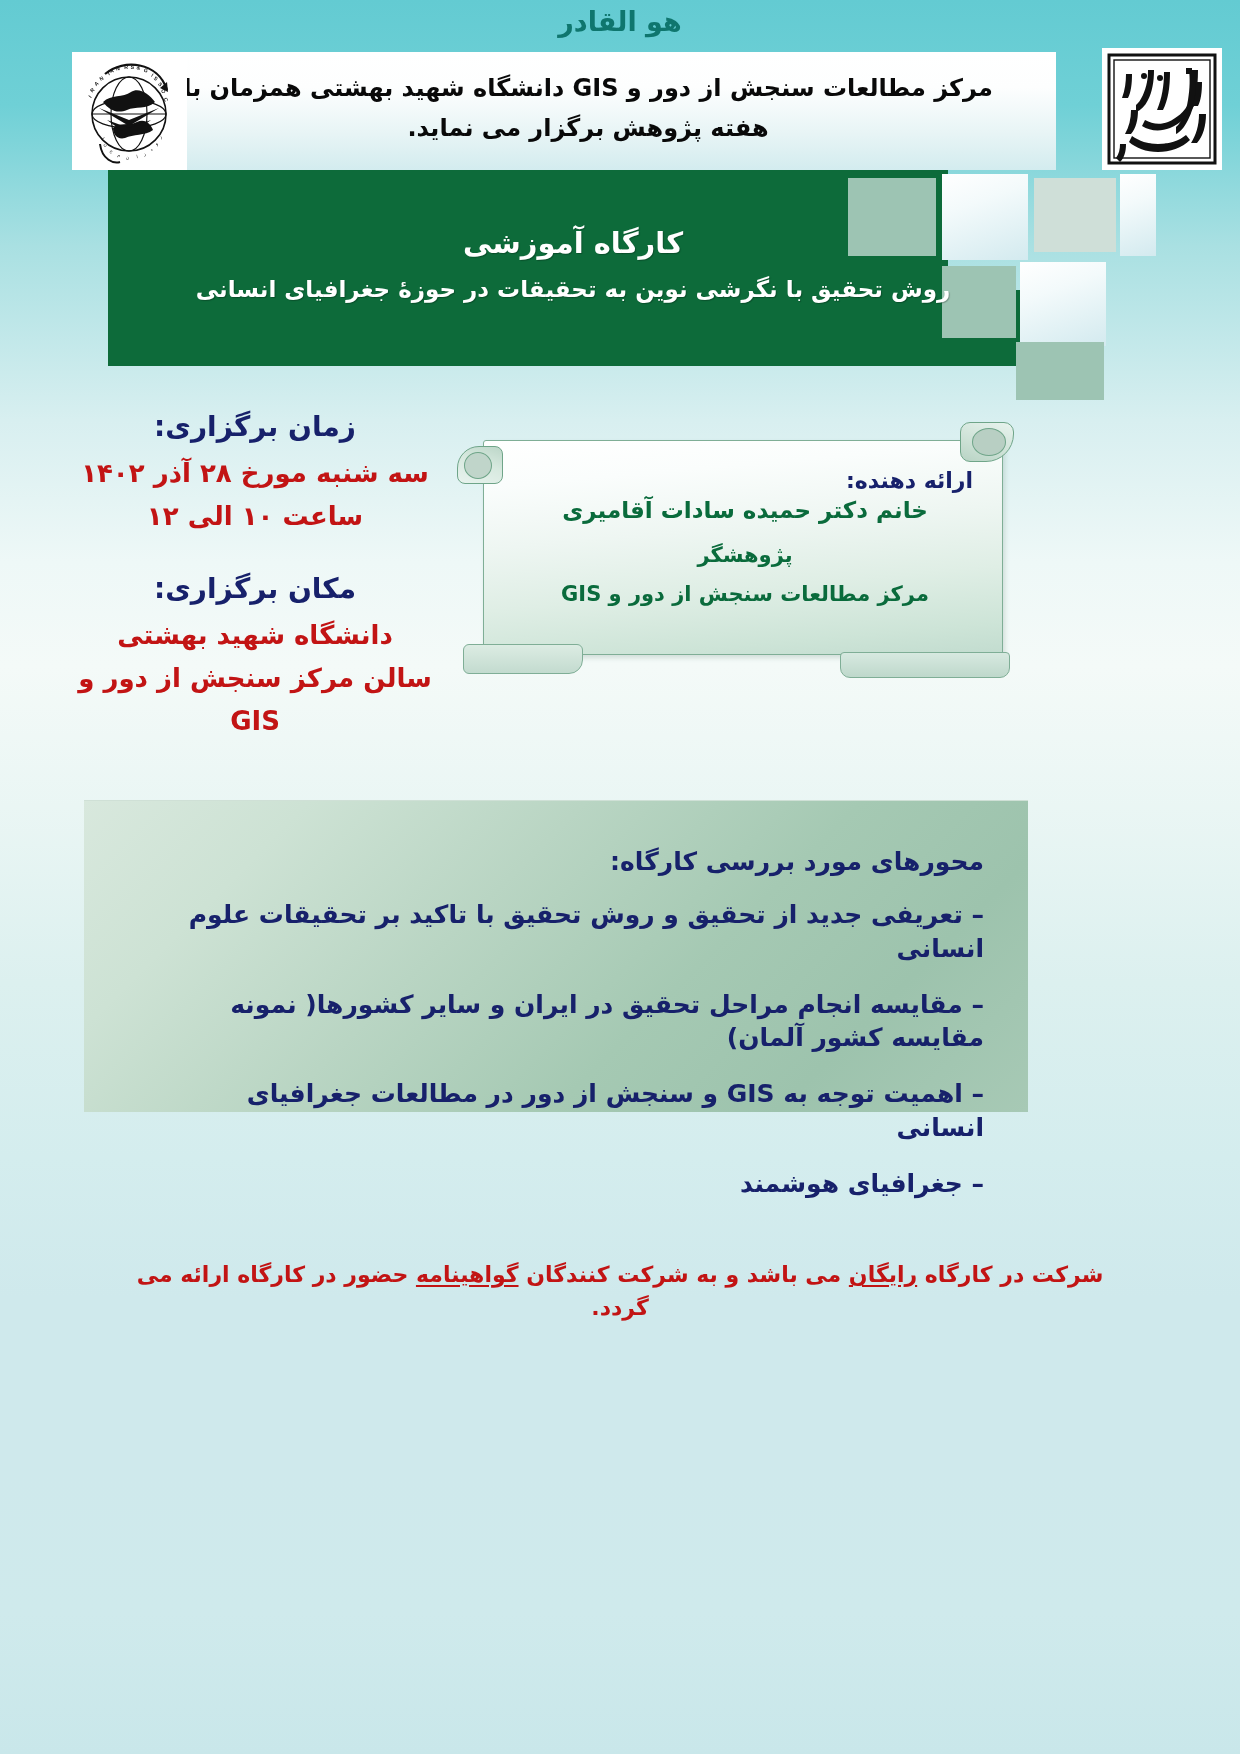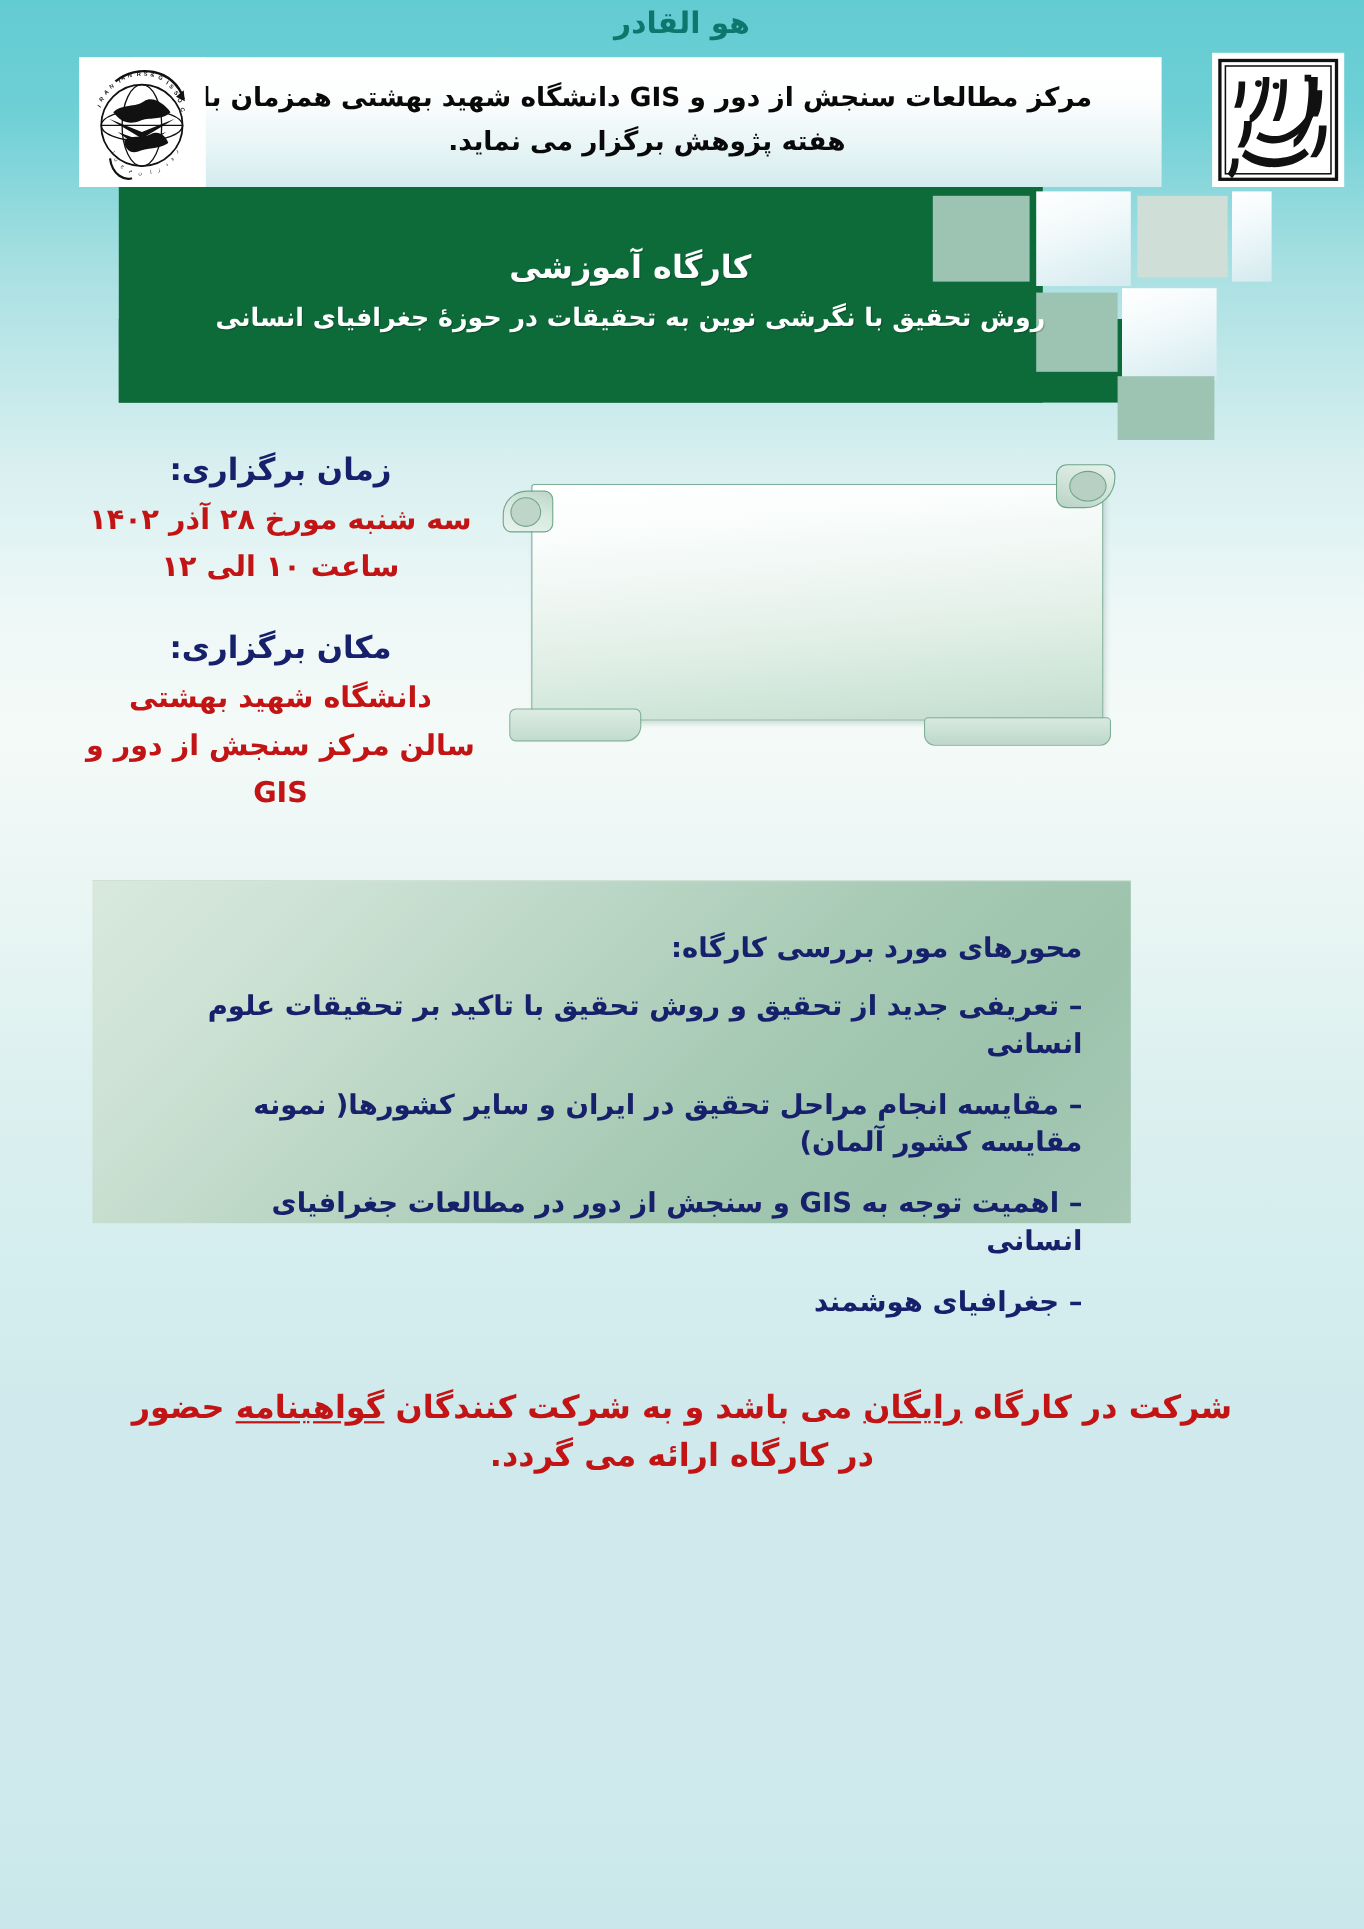--- a/index.html
+++ b/index.html
@@ -358,21 +358,21 @@
     margin-top: 21px;
   }
 
   
   .footer-note {
     position: absolute;
     top: 1258px;
     left: 0;
     width: 1240px;
     text-align: center;
-    font-size: 29px;
+    font-size: 22px;
     font-weight: bold;
     color: #c21414;
     padding: 0 110px;
     line-height: 1.5;
   }
   .footer-note u { text-decoration: underline; text-underline-offset: 3px; }
 </style>
 </head>
 <body>
 
@@ -490,20 +490,26 @@
     <div class="det-val">سالن مرکز سنجش از دور و GIS</div>
   </div>
 
   <div class="scroll-wrap">
     <div class="scroll-body"></div>
     <div class="scroll-roll-tr"></div>
     <div class="scroll-roll-tl"></div>
     <div class="scroll-tail-bl"></div>
     <div class="scroll-tail-br"></div>
 
+    <div class="scroll-text">
+      <div class="pres-label">ارائه دهنده:</div>
+      <div class="pres-name">خانم دکتر حمیده سادات آقامیری</div>
+      <div class="pres-role">پژوهشگر</div>
+      <div class="pres-org">مرکز مطالعات سنجش از دور و GIS</div>
+    </div>
   </div>
 
   <div class="topics">
     <div class="topics-head">محورهای مورد بررسی کارگاه:</div>
     <div class="topic-item">– تعریفی جدید از تحقیق و روش تحقیق با تاکید بر تحقیقات علوم انسانی</div>
     <div class="topic-item">– مقایسه انجام مراحل تحقیق در ایران و سایر کشورها( نمونه مقایسه کشور آلمان)</div>
     <div class="topic-item">– اهمیت توجه به GIS و سنجش از دور در مطالعات جغرافیای انسانی</div>
     <div class="topic-item">– جغرافیای هوشمند</div>
   </div>
 

